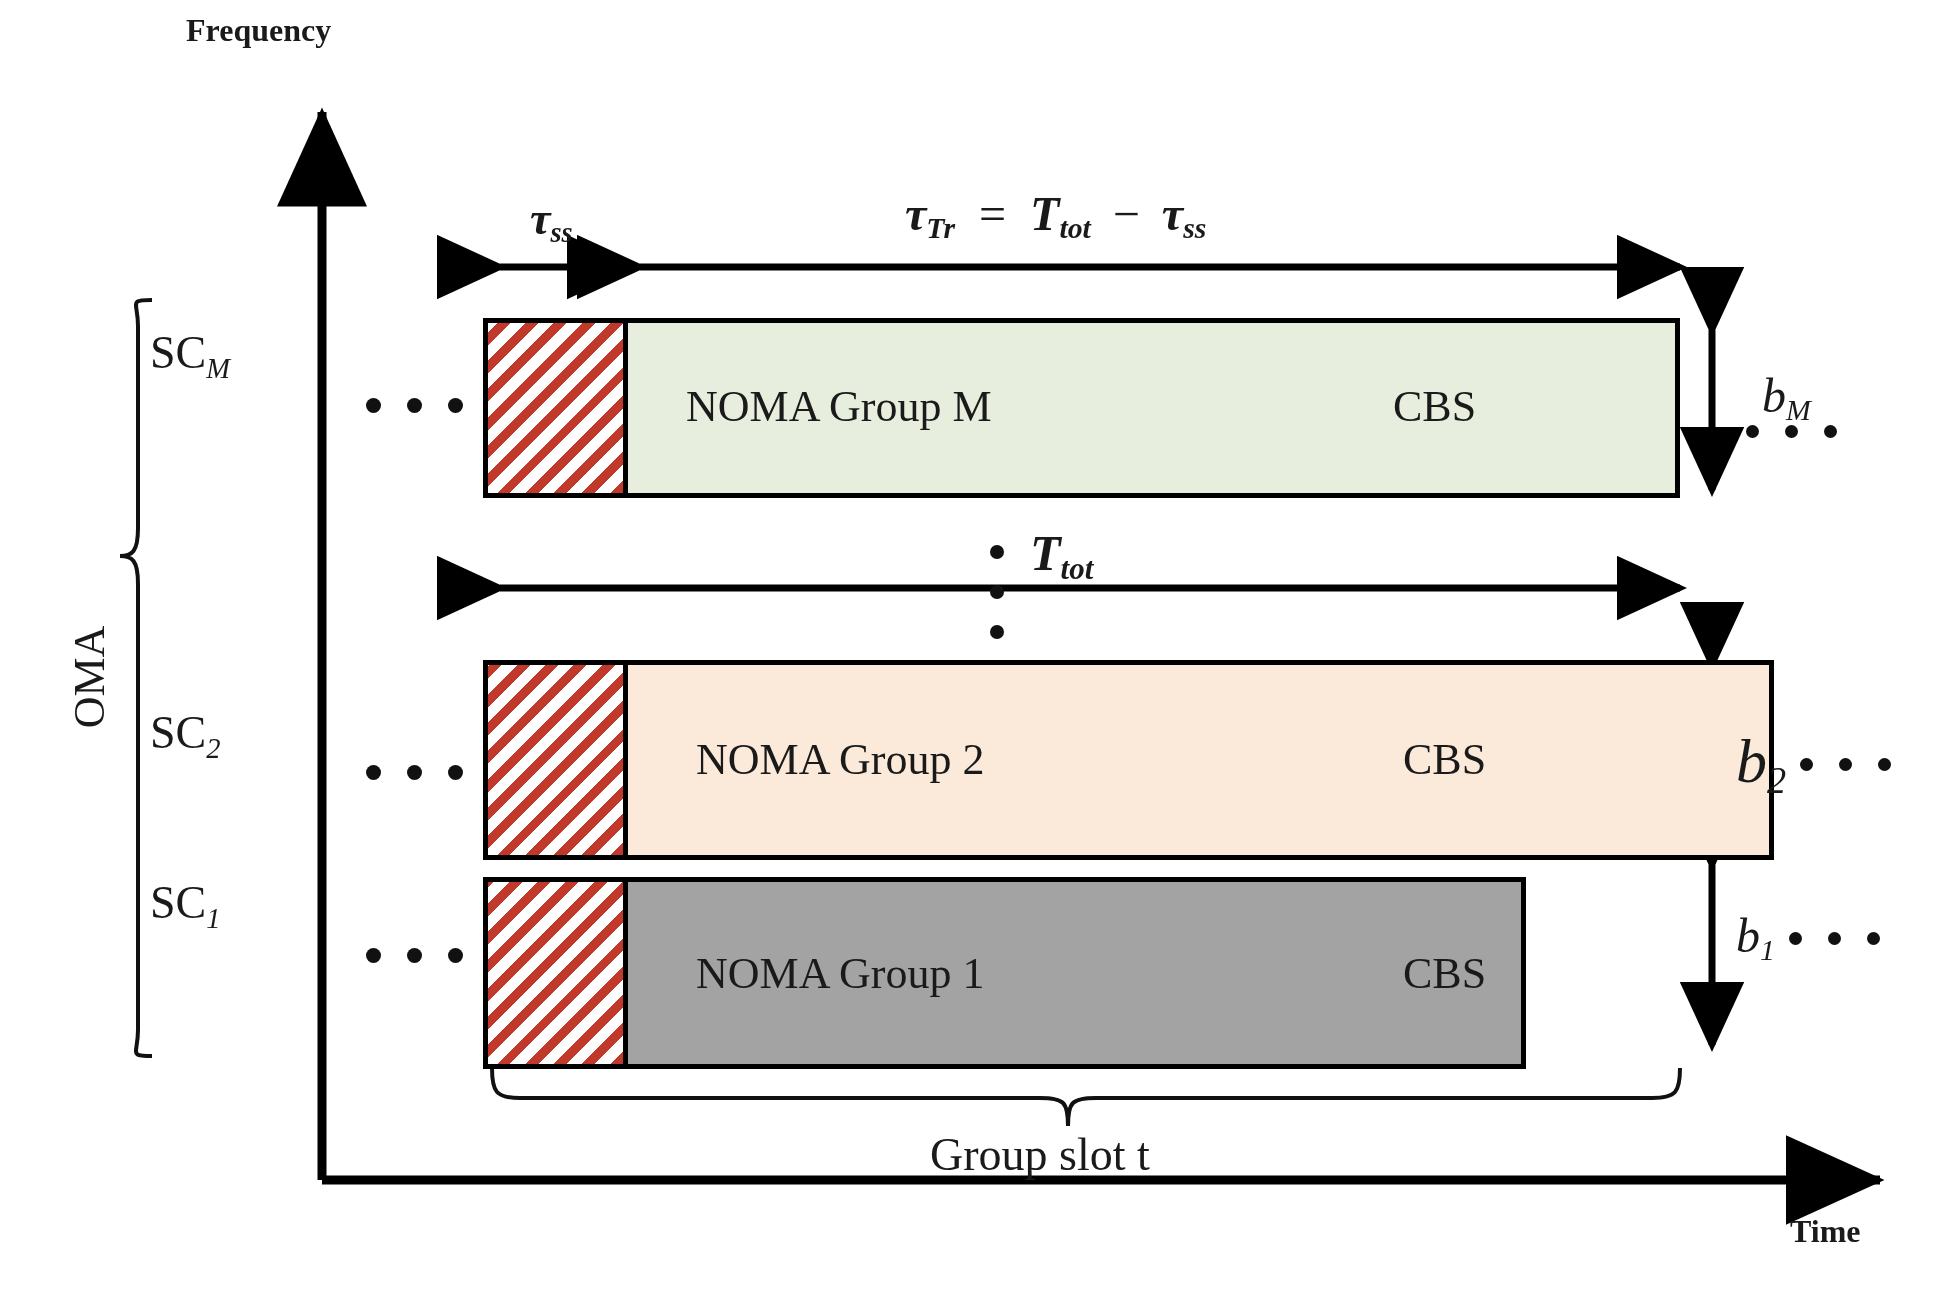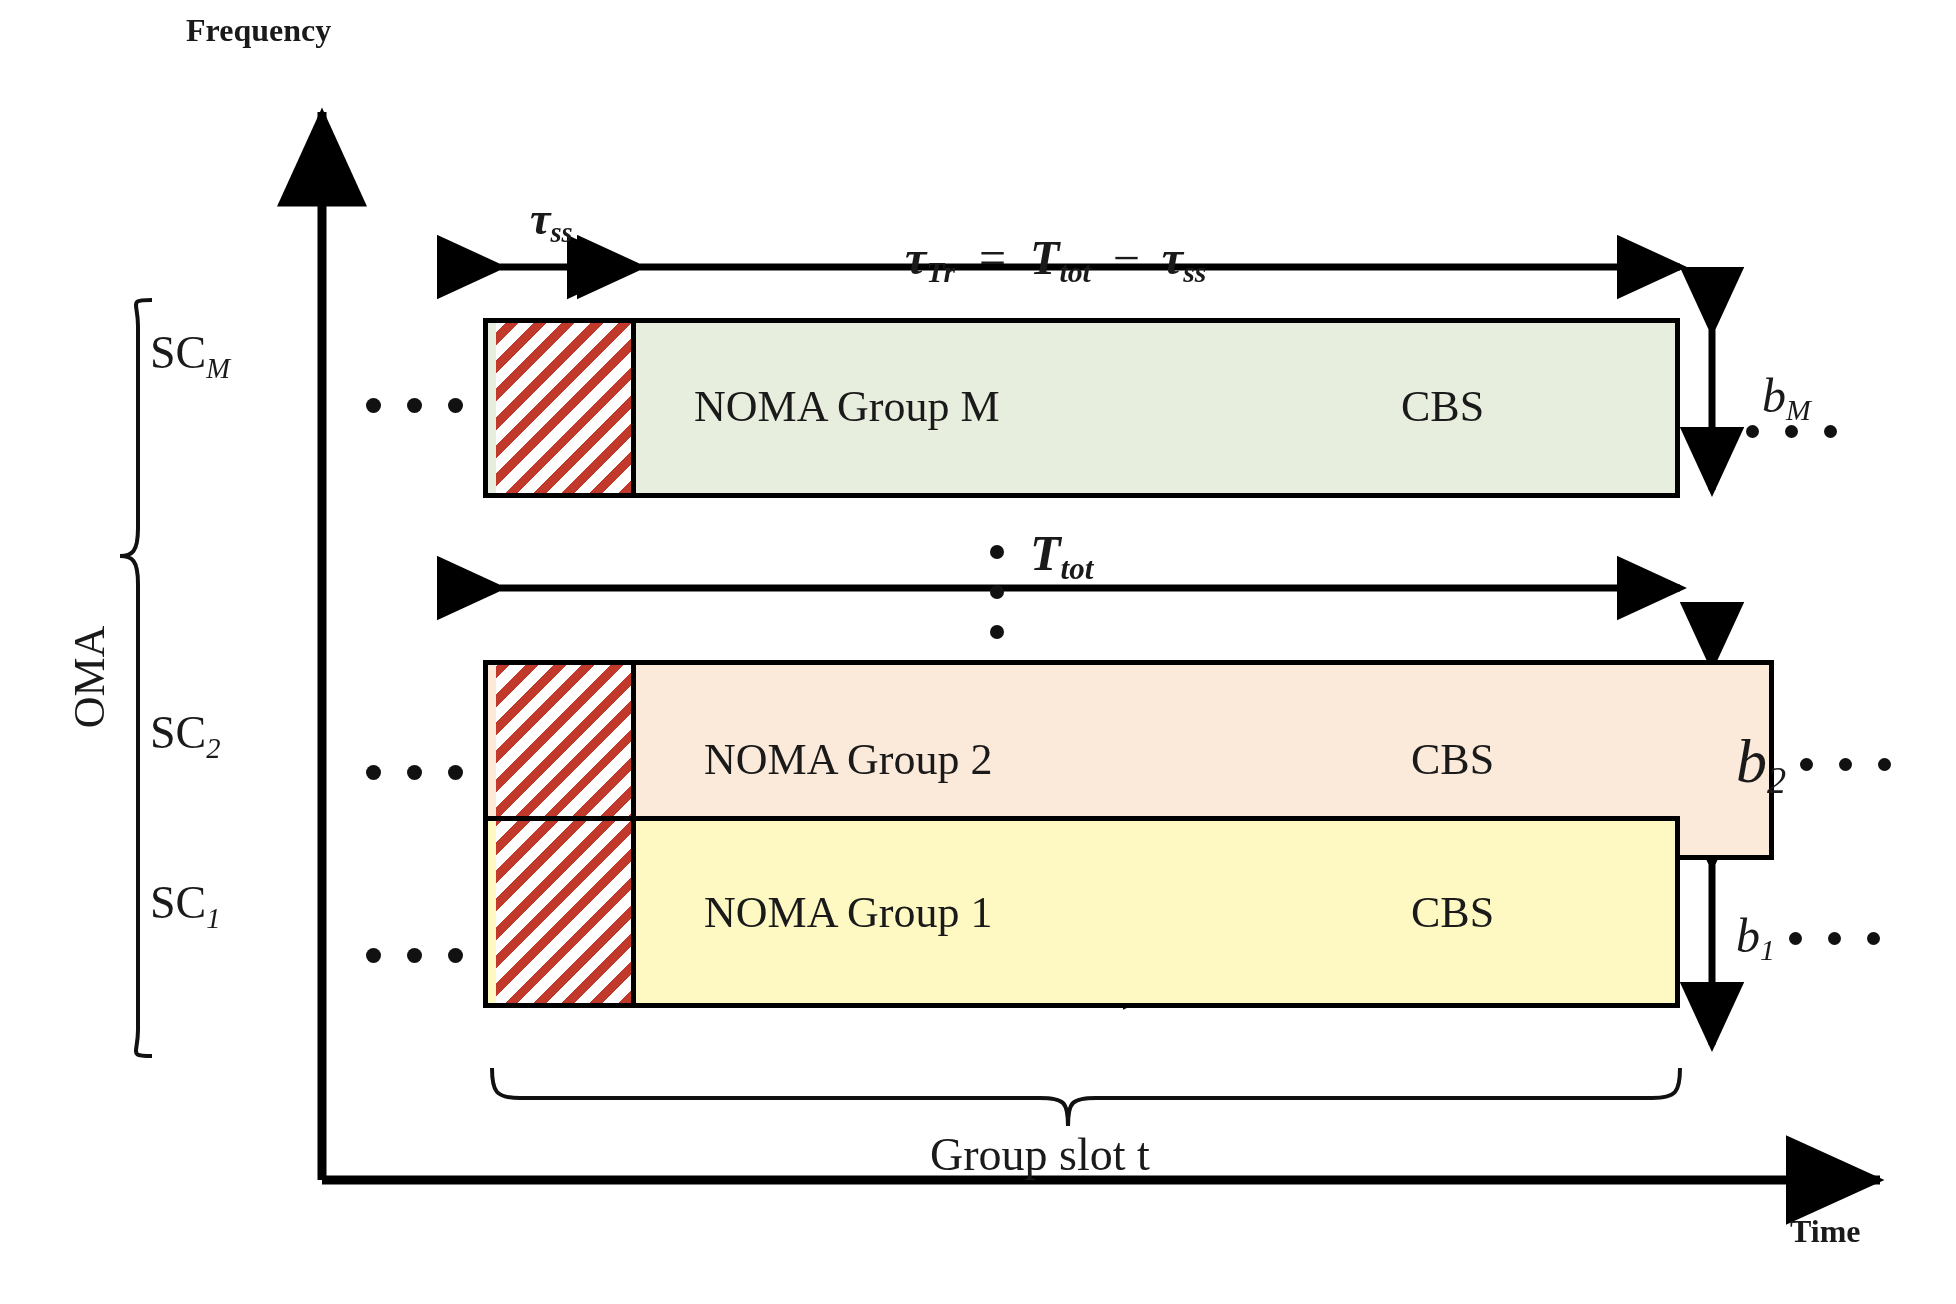--- a/index.html
+++ b/index.html
@@ -51,21 +51,20 @@
   .sub { font-size: 0.62em; font-style: italic; vertical-align: -0.28em; }
   .subb{ font-size: 0.62em; font-style: italic; font-weight: bold; vertical-align: -0.28em; }
   .tau { font-style: italic; font-weight: bold; }
 
   
   .bar {
     box-sizing: border-box;
     border: 5px solid #000000;
     display: flex;
     align-items: stretch;
-    padding-left: 8px;
   }
   .hatch {
     box-sizing: border-box;
     border-right: 5px solid #000;
     background-color: #ffffff;
     background-image: repeating-linear-gradient(
         -45deg,
         #c0392b 0px, #c0392b 9px,
         #ffffff 9px, #ffffff 20px);
   }
@@ -216,34 +215,34 @@
 
   <div class="abs bar" style="left:483px; top:660px; width:1291px; height:200px;
               background:#fbe9da;">
     <div class="hatch" style="width:140px;"></div>
     <div class="bar-body">
       <span class="txt bar-text abs" style="left:68px; top:73px;">NOMA Group 2</span>
       <span class="txt bar-text abs" style="left:775px; top:73px;">CBS</span>
     </div>
   </div>
 
-  <div class="abs bar" style="left:483px; top:816px; width:1197px; height:192px;
-              background:#fef9c3;">
+  <div class="abs bar" style="left:483px; top:877px; width:1043px; height:192px;
+              background:#a3a3a3;">
     <div class="hatch" style="width:140px;"></div>
     <div class="bar-body">
       <span class="txt bar-text abs" style="left:68px; top:70px;">NOMA Group 1</span>
       <span class="txt bar-text abs" style="left:775px; top:70px;">CBS</span>
     </div>
   </div>
 
   <div class="abs txt mth" style="left:530px; top:196px; font-size:46px;">
     <span class="tau">τ</span><span class="subb">ss</span>
   </div>
 
-  <div class="abs txt mth" style="left:905px; top:190px; font-size:48px;margin-top:44px;">
+  <div class="abs txt mth" style="left:905px; top:190px; font-size:48px;">
     <span class="tau">τ</span><span class="subb">Tr</span>
     <span style="padding:0 12px">=</span>
     <span class="mb">T</span><span class="subb">tot</span>
     <span style="padding:0 10px">−</span>
     <span class="tau">τ</span><span class="subb">ss</span>
   </div>
 
   <div class="abs txt mth" style="left:1030px; top:528px; font-size:50px;">
     <span class="mb">T</span><span class="subb">tot</span>
   </div>

